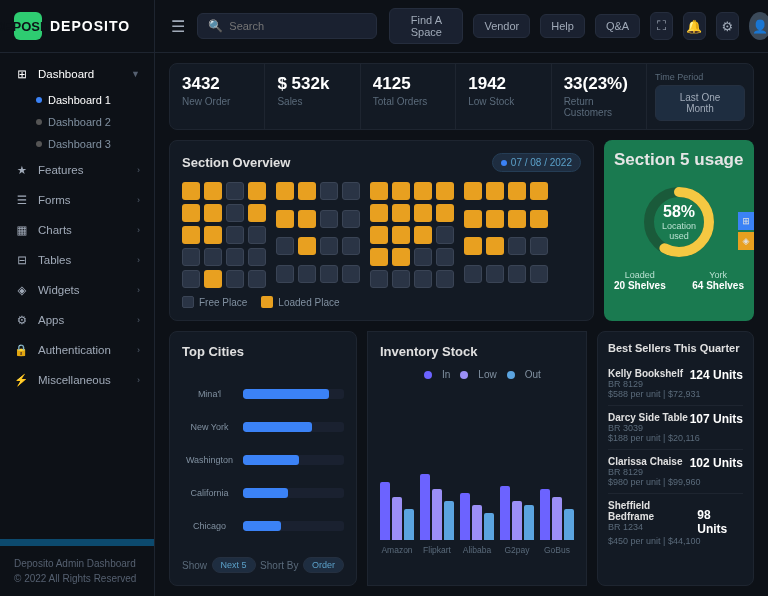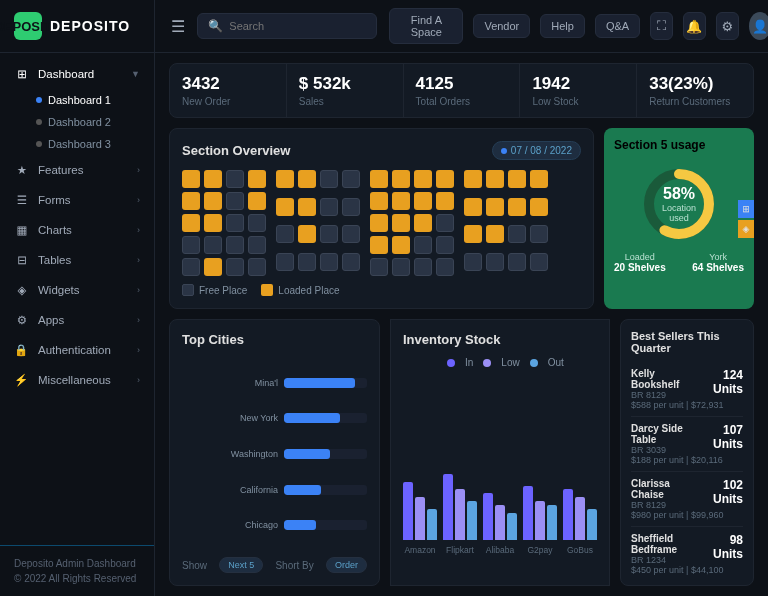--- a/index.html
+++ b/index.html
@@ -13,21 +13,21 @@
     .nav-section { padding: 6px 0; }
     .nav-group-header { display: flex; align-items: center; justify-content: space-between; padding: 7px 14px; cursor: pointer; color: #a0aab8; font-size: 11.5px; }
     .nav-group-header.active { color: #fff; }
     .nav-group-header .group-left { display: flex; align-items: center; gap: 8px; }
     .nav-group-icon { width: 16px; height: 16px; display: flex; align-items: center; justify-content: center; }
     .nav-sub-item { padding: 5px 14px 5px 36px; color: #8090a0; font-size: 11px; cursor: pointer; display: flex; align-items: center; gap: 6px; }
     .nav-sub-item.active { color: #fff; }
     .nav-sub-dot { width: 6px; height: 6px; border-radius: 50%; background: #3b82f6; }
     .nav-sub-dot.gray { background: #555; }
     .chevron { font-size: 9px; color: #556070; }
-    .sidebar-footer { margin-top: auto; padding: 10px 14px; border-top: 1px solid #0c4a6e; font-size: 10px; color: #556070; line-height: 1.5; }
+    .sidebar-footer { margin-top: auto; padding: 10px 14px; border-top: 7px solid #0c4a6e; font-size: 10px; color: #556070; line-height: 1.5; }
 
     
     .main { flex: 1; display: flex; flex-direction: column; overflow: hidden; }
 
     
     .topbar { background: #0d1117; border-bottom: 1px solid #1e2530; padding: 8px 16px; display: flex; align-items: center; gap: 12px; }
     .hamburger { color: #a0aab8; font-size: 16px; cursor: pointer; }
     .search-box { background: #1a2130; border: 1px solid #252d3d; border-radius: 6px; display: flex; align-items: center; padding: 5px 10px; gap: 6px; flex: 0 0 180px; }
     .search-input { background: transparent; border: none; color: #a0aab8; font-size: 11px; outline: none; width: 120px; }
     .search-icon { color: #556070; }
@@ -61,21 +61,21 @@
     .sq-loaded { background: #e8a020; }
     .sq-free { background: #2a3445; border: 1px solid #3a4455; }
 
     .legend { display: flex; gap: 14px; align-items: center; margin-top: 6px; }
     .legend-item { display: flex; align-items: center; gap: 5px; font-size: 10px; color: #8090a0; }
     .legend-sq-free { width: 12px; height: 12px; border-radius: 2px; background: #2a3445; border: 1px solid #3a4455; }
     .legend-sq-loaded { width: 12px; height: 12px; border-radius: 2px; background: #e8a020; }
 
     
     .section5-card { width: 150px; flex-shrink: 0; background: #1a7a50; border-radius: 8px; padding: 10px; display: flex; flex-direction: column; position: relative; overflow: hidden; }
-    .section5-title { font-size: 12px; font-weight: 600; color: #000000; margin-bottom: 8px; }
+    .section5-title { font-size: 17px; font-weight: 600; color: #e5e5e5; margin-bottom: 8px; }
 
     
     .donut-container { display: flex; justify-content: center; align-items: center; margin: 4px 0 8px; }
     .donut-wrap { position: relative; width: 80px; height: 80px; }
     .donut-center { position: absolute; top: 50%; left: 50%; transform: translate(-50%, -50%); text-align: center; }
     .donut-pct { font-size: 16px; font-weight: 700; color: #fff; }
     .donut-sublabel { font-size: 9px; color: #b8e0d0; }
 
     .shelves-info { display: flex; justify-content: space-between; }
     .shelf-stat { text-align: center; }
@@ -87,38 +87,38 @@
     .side-icon-btn.blue { background: #3b82f6; }
     .side-icon-btn.orange2 { background: #e8a020; }
 
     
     .bottom-row { display: flex; gap: 10px; flex: 1; min-height: 0; }
 
     
     .top-cities-card { flex: 1; background: #131a24; border: 1px solid #1e2530; border-radius: 8px; padding: 12px; display: flex; flex-direction: column; }
     .bar-list { flex: 1; display: flex; flex-direction: column; justify-content: space-around; margin: 8px 0; }
     .bar-row { display: flex; align-items: center; gap: 6px; }
-    .bar-label { width: 55px; font-size: 9px; color: #8090a0; text-align: right; flex-shrink: 0; margin-left: 41px; }
+    .bar-label { width: 55px; font-size: 9px; color: #8090a0; text-align: center; flex-shrink: 0; }
     .bar-track { flex: 1; height: 10px; background: #1a2130; border-radius: 3px; overflow: hidden; }
     .bar-fill { height: 100%; border-radius: 3px; background: #3b82f6; }
 
     .card-footer { display: flex; justify-content: space-between; align-items: center; margin-top: 6px; }
     .show-label { font-size: 10px; color: #5a6a7a; }
     .pill-btn { background: #1e2d40; border: 1px solid #253040; border-radius: 10px; padding: 2px 8px; font-size: 9px; color: #5ba0c8; cursor: pointer; }
 
     
     .inventory-card { flex: 1; background: #131a24; border: 1px solid #1e2530; border-radius: 0; padding: 12px; display: flex; flex-direction: column; }
     .legend-row { display: flex; gap: 10px; align-items: center; margin-bottom: 6px; margin-left: 44px; }
     .legend-dot { width: 8px; height: 8px; border-radius: 50%; }
     .legend-txt { font-size: 10px; color: #8090a0; }
 
     .chart-area { flex: 1; display: flex; align-items: flex-end; gap: 4px; padding-bottom: 16px; position: relative; }
 
     
-    .best-sellers-card { width: 134px; flex-shrink: 0; background: #131a24; border: 1px solid #1e2530; border-radius: 8px; padding: 10px; overflow: hidden; }
+    .best-sellers-card { width: 157px; flex-shrink: 0; background: #131a24; border: 1px solid #1e2530; border-radius: 8px; padding: 10px; overflow: hidden; }
     .bs-title { font-size: 11px; font-weight: 600; color: #e0e0e0; margin-bottom: 8px; }
     .bs-item { border-bottom: 1px solid #1e2530; padding: 6px 0; }
     .bs-item:last-child { border-bottom: none; }
     .bs-name { font-size: 10px; font-weight: 600; color: #e0e0e0; }
     .bs-code { font-size: 9px; color: #5a6a7a; }
     .bs-units { font-size: 12px; font-weight: 700; color: #fff; }
     .bs-price { font-size: 9px; color: #5a6a7a; }
     .bs-row { display: flex; justify-content: space-between; align-items: flex-start; }
 
     
@@ -252,20 +252,24 @@
           <div class="stat-value">4125</div>
           <div class="stat-label">Total Orders</div>
         </div>
         <div class="stat-item">
           <div class="stat-value">1942</div>
           <div class="stat-label">Low Stock</div>
         </div>
         <div class="stat-item">
           <div class="stat-value">33(23%)</div>
           <div class="stat-label">Return Customers</div>
+        </div>
+        <div class="stat-item" style="flex: 0; padding: 8px;">
+          <div class="time-period-label">Time Period</div>
+          <button class="time-period-btn">Last One Month</button>
         </div>
       </div>
 
       <div class="middle-row">
         <div class="section-overview">
           <div class="card-header">
             <span class="card-title">Section Overview</span>
             <div class="date-badge">
               <span class="date-dot"></span>
               <span>07 / 08 / 2022</span>
@@ -537,21 +541,21 @@
         </div>
       </div>
       <div class="bs-price">$980 per unit | $99,960</div>
     </div>
               <div class="bs-item">
       <div class="bs-row">
         <div>
           <div class="bs-name">Sheffield Bedframe</div>
           <div class="bs-code">BR 1234</div>
         </div>
-        <div style="text-align:right;">
+        <div style="margin-top:8px;">
           <div class="bs-units">98 Units</div>
         </div>
       </div>
       <div class="bs-price">$450 per unit | $44,100</div>
     </div>
             </div>
         </div>
       </div>
     </div>
   </div>

